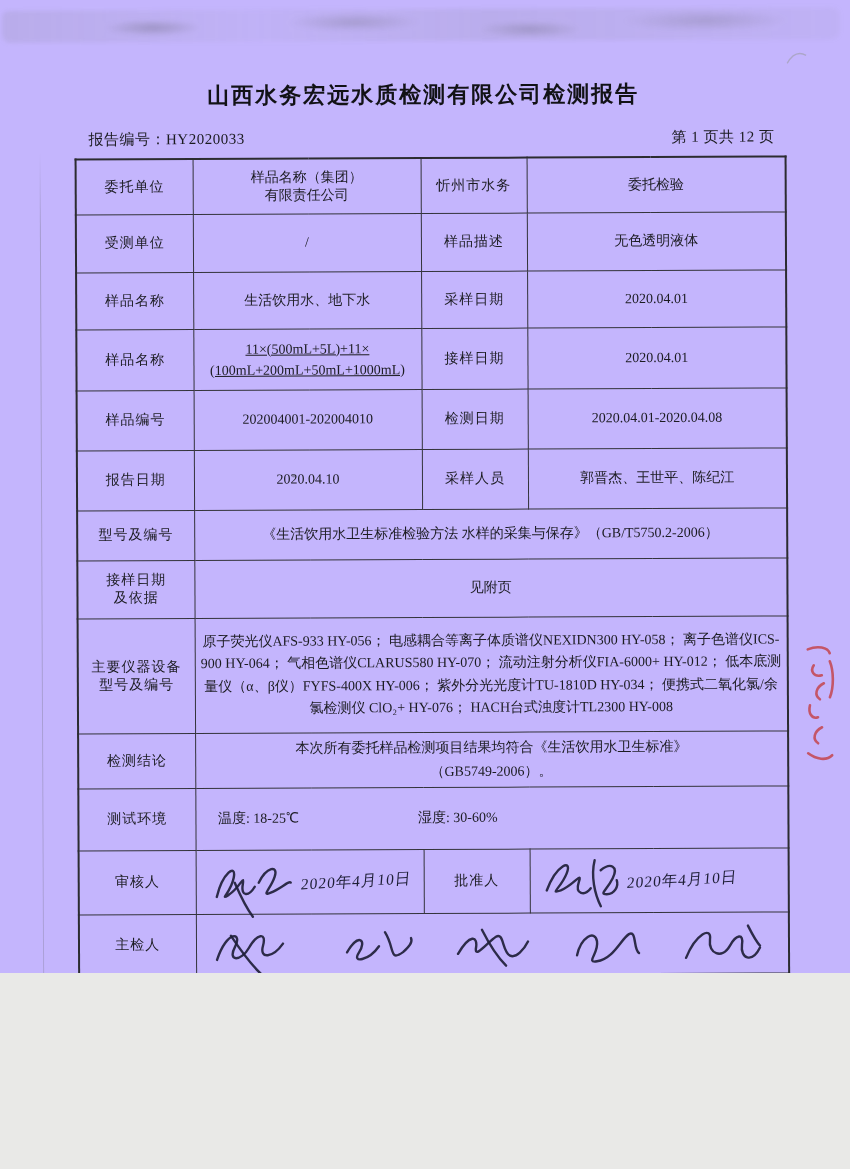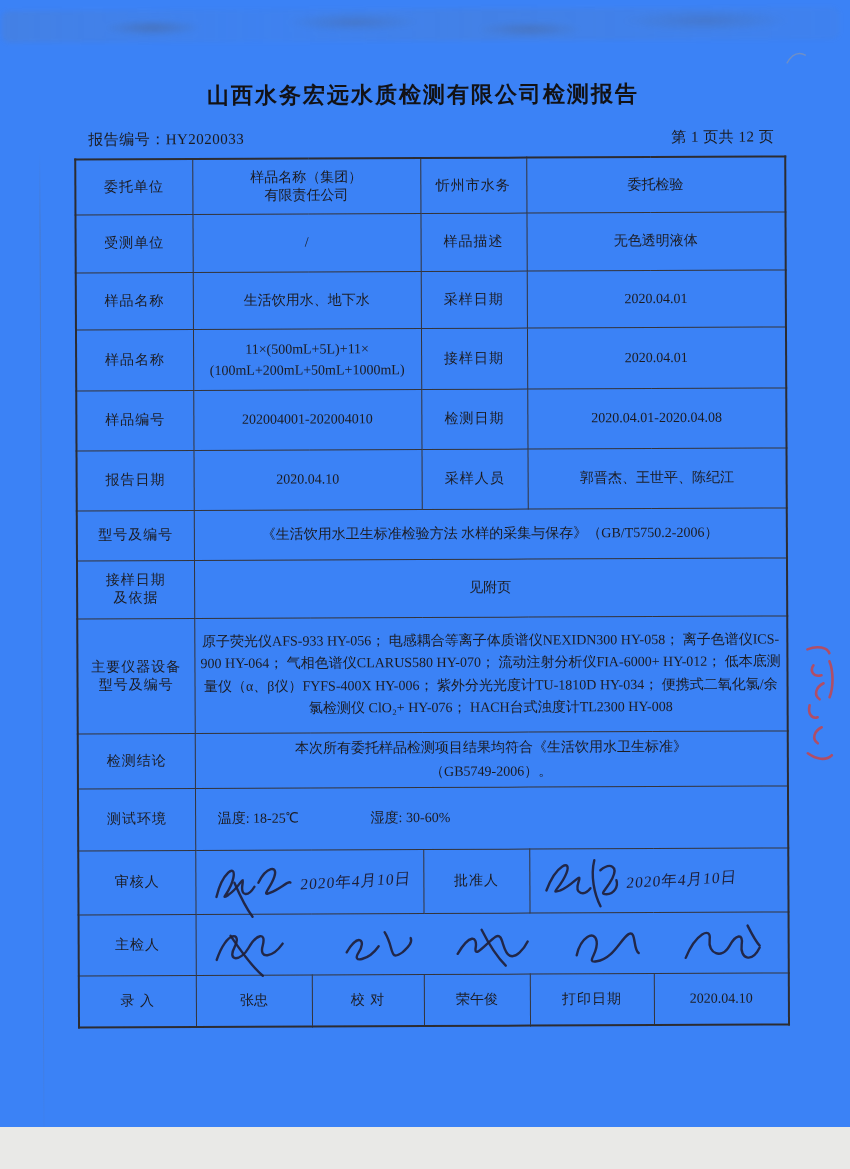--- a/index.html
+++ b/index.html
@@ -1,18 +1,18 @@
 <!DOCTYPE html>
 <html><head>
 <meta charset="utf-8">
 <style>
   html,body{margin:0;padding:0;background:#e9e9e7;}
   .sheet{
-    position:relative; width:850px; height:1127px; margin:0 auto;
-    background:#3b82f6; overflow:hidden;
+    position:relative; width:850px; height:973px; margin:0 auto;
+    background:#c4b5fd; overflow:hidden;
     font-family:"Liberation Serif", serif; color:#1c1c22;
   }
   .tilt{position:absolute; inset:0; transform:rotate(-0.25deg);}
 
   
   .scan-band{
     position:absolute; top:9px; left:4px; width:838px; height:32px; border-radius:8px;
     background:
       radial-gradient(70px 12px at 18% 55%, rgba(85,85,92,.30), transparent 70%),
       radial-gradient(95px 14px at 42% 40%, rgba(85,85,92,.22), transparent 70%),
@@ -52,22 +52,22 @@
     font-size:14px; padding:2px 4px; overflow:visible;
   }
   td.lab{letter-spacing:1px; font-size:14.5px;margin-left:13px;}
   .pre{white-space:pre-line;}
   td.left{text-align:left; padding-left:16px;}
   td.instruments{
     text-align:left; padding:5px 10px; font-size:13.5px; line-height:22.5px;
   }
   td.conclusion{text-align:left; padding-left:12px; line-height:24px;}
   .env-wrap{display:flex; align-items:center; padding-left:18px;}
-  .env-wrap .hum{margin-left:72px;}
-  .small2{font-size:13.5px; line-height:21px;}
+  .env-wrap .hum{margin-left:119px;}
+  .small2{font-size:13.5px; line-height:21px;text-decoration:underline;}
 
   
   .h55{height:55px}.h58{height:58px}.h57{height:57px}.h61{height:61px}
   .h60{height:60px}.h50{height:50px}.h115{height:115px}.h62{height:62px}
   .h64{height:64px}.h52{height:52px}
 
   
   .sigwrap{display:flex; align-items:center; gap:8px; padding-left:6px;}
   svg.sig{overflow:visible; flex:none;}
   svg.sig path{fill:none; stroke:#20203a; stroke-width:2.4;

